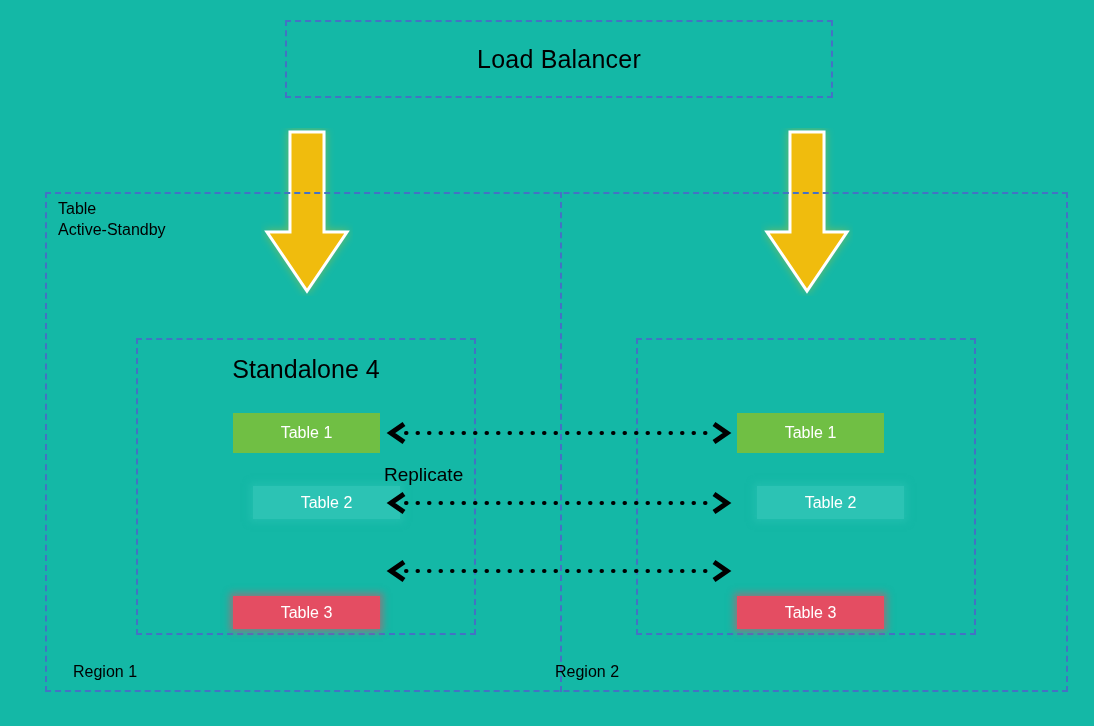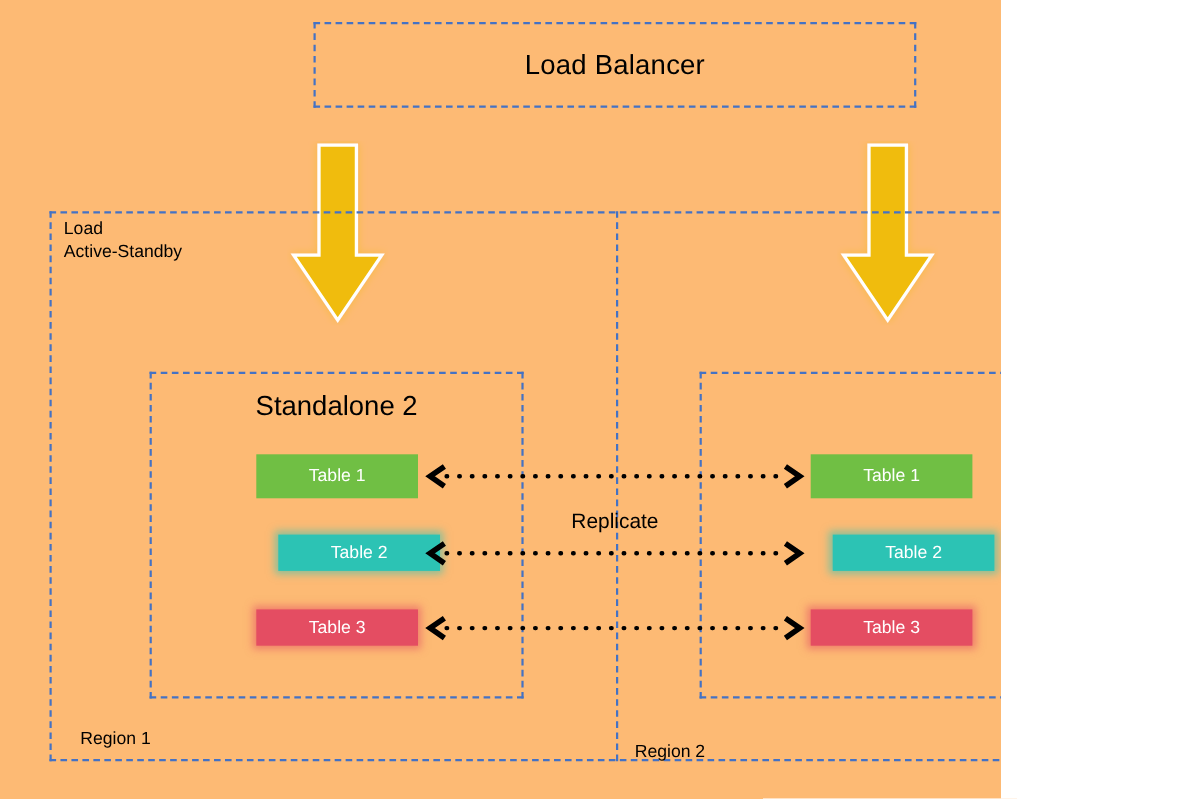--- a/index.html
+++ b/index.html
@@ -6,23 +6,23 @@
     margin: 0;
     padding: 0;
     background: #ffffff;
   }
   body {
     font-family: "Liberation Sans", sans-serif;
     color: #000000;
   }
   #canvas {
     position: relative;
-    width: 910px;
+    width: 1094px;
     height: 726px;
-    background: #fdba74;
+    background: #14b8a6;
     overflow: hidden;
     text-decoration: underline;
   }
 
   
   .dashed-box {
     position: absolute;
     border: 2px dashed #4472C4;
     box-sizing: border-box;
     background: transparent;
@@ -69,21 +69,21 @@
     color: #000;
     white-space: pre-line;
   }
 
   .region-label {
     position: absolute;
     font-size: 16px;
     color: #000;
   }
   .region-label-1 { left: 73px;  top: 663px; }
-  .region-label-2 { left: 577px; top: 663px; margin-top: 12px; }
+  .region-label-2 { left: 555px; top: 663px; }
 
   
   .standalone-box {
     top: 338px;
     width: 340px;
     height: 297px;
   }
   .standalone-box-1 { left: 136px; }
   .standalone-box-2 { left: 636px; }
 
@@ -112,20 +112,21 @@
     background: #70BF44;
   }
   .chip-teal {
     background: #2CC3B4;
     box-shadow: 0 0 7px 3px rgba(44,195,180,0.55);
     margin-left: 20px;
   }
   .chip-red {
     background: #E44D62;
     box-shadow: 0 0 7px 3px rgba(228,77,98,0.55);
+    margin-top: 42px;
   }
 
   
   .chip-l1 { left: 233px; top: 413px; width: 147px; height: 40px; }
   .chip-l2 { left: 233px; top: 486px; width: 147px; height: 33px; }
   .chip-l3 { left: 233px; top: 554px; width: 147px; height: 33px; }
   
   .chip-r1 { left: 737px; top: 413px; width: 147px; height: 40px; }
   .chip-r2 { left: 737px; top: 486px; width: 147px; height: 33px; }
   .chip-r3 { left: 737px; top: 554px; width: 147px; height: 33px; }
@@ -139,21 +140,21 @@
   }
   .connector-1 { top: 420px; }
   .connector-2 { top: 490px; }
   .connector-3 { top: 558px; }
 
   .replicate-label {
     position: absolute;
     left: 384px;
     top: 464px;
     width: 350px;
-    text-align: center;
+    text-align: left;
     font-size: 19px;
     color: #000;
   }
 
   
   .big-arrow {
     position: absolute;
     width: 92px;
     height: 168px;
   }
@@ -178,28 +179,28 @@
     <polygon points="29,4 63,4 63,104 86,104 46,163 6,104 29,104" fill="#F0BC08" stroke="#FFFFFF" stroke-width="3" filter="url(#glowA)"></polygon>
   </svg>
 
   <svg class="big-arrow big-arrow-2" viewBox="0 0 92 168">
     <polygon points="29,4 63,4 63,104 86,104 46,163 6,104 29,104" fill="#F0BC08" stroke="#FFFFFF" stroke-width="3" filter="url(#glowA)"></polygon>
   </svg>
 
   <div class="dashed-box outer-region-box"></div>
   <div class="region-divider"></div>
 
-  <div class="dual-label">Load
+  <div class="dual-label">Table
 Active-Standby</div>
 
   <div class="region-label region-label-1">Region 1</div>
   <div class="region-label region-label-2">Region 2</div>
 
   <div class="dashed-box standalone-box standalone-box-1"></div>
-  <div class="standalone-title standalone-title-1">Standalone 2</div>
+  <div class="standalone-title standalone-title-1">Standalone 4</div>
 
   <div class="table-chip chip-green chip-l1">Table 1</div>
   <div class="table-chip chip-teal chip-l2">Table 2</div>
   <div class="table-chip chip-red chip-l3">Table 3</div>
 
   <div class="dashed-box standalone-box standalone-box-2"></div>
 
   <div class="table-chip chip-green chip-r1">Table 1</div>
   <div class="table-chip chip-teal chip-r2">Table 2</div>
   <div class="table-chip chip-red chip-r3">Table 3</div>

